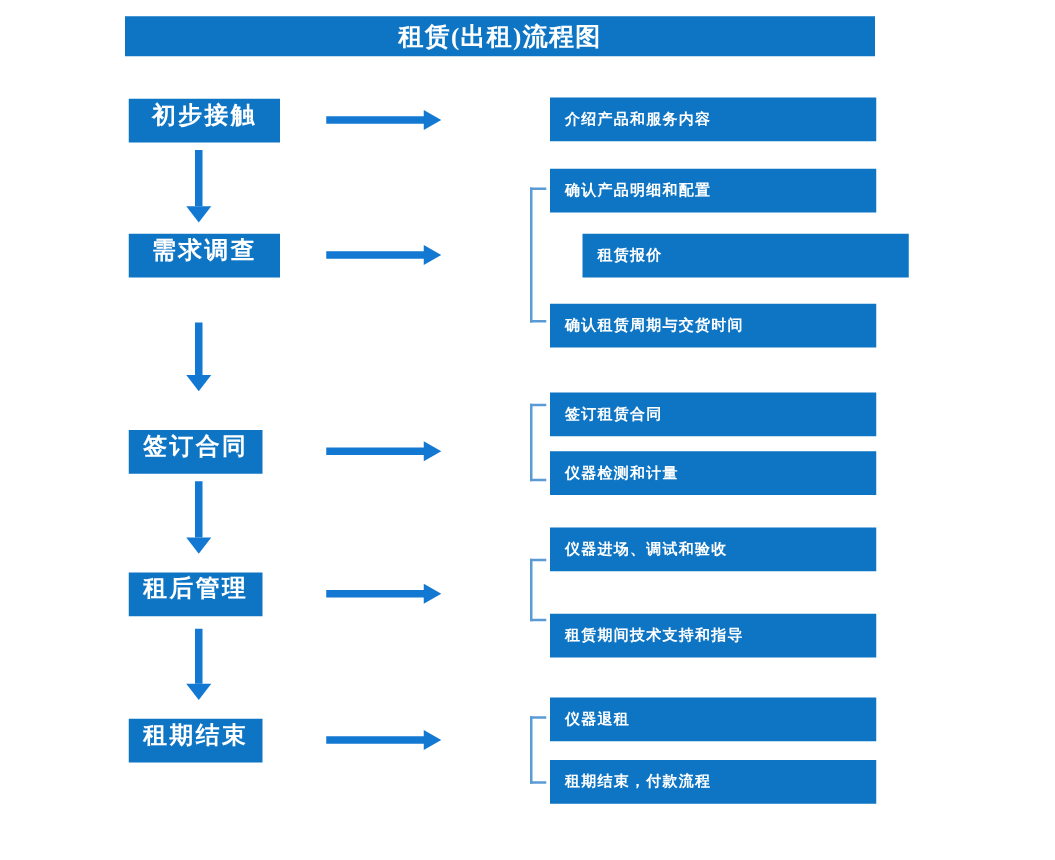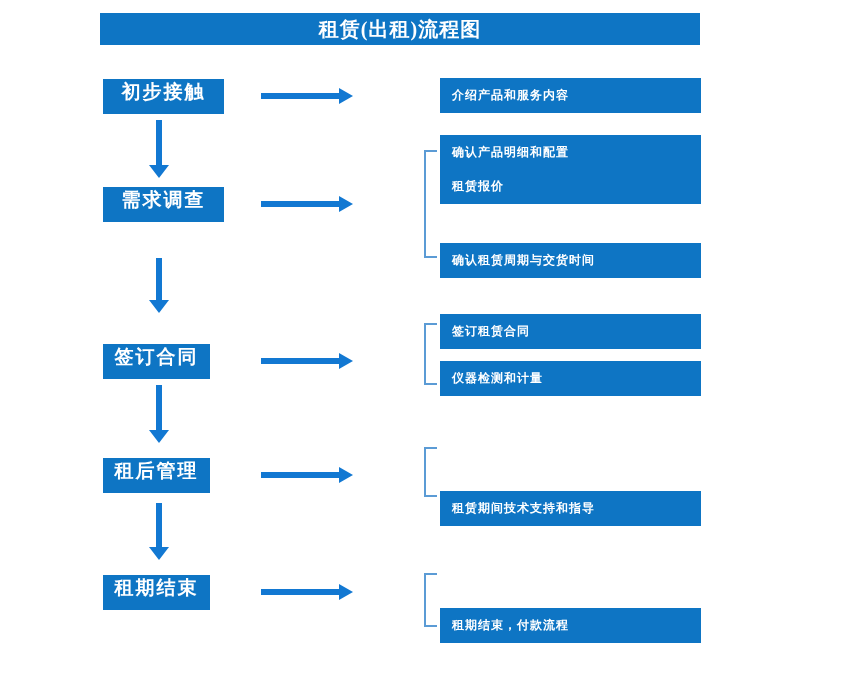--- a/index.html
+++ b/index.html
@@ -127,32 +127,38 @@
   <div class="bracket" style="top:323px; height:62px;"></div>
   <div class="bracket" style="top:447px; height:50px;"></div>
   <div class="bracket" style="top:573px; height:54px;"></div>
 
   <div class="bluebox rbox" style="top:78px;">
     <span>介绍产品和服务内容</span>
   </div>
   <div class="bluebox rbox" style="top:135px;">
     <span>确认产品明细和配置</span>
   </div>
-  <div class="bluebox rbox" style="top:169px;">
+  <div class="bluebox rbox" style="top:187px;margin-left:26px;">
     <span>租赁报价</span>
   </div>
   <div class="bluebox rbox" style="top:243px;">
     <span>确认租赁周期与交货时间</span>
   </div>
   <div class="bluebox rbox" style="top:314px;">
     <span>签订租赁合同</span>
   </div>
   <div class="bluebox rbox" style="top:361px;">
     <span>仪器检测和计量</span>
   </div>
+  <div class="bluebox rbox" style="top:422px;">
+    <span>仪器进场、调试和验收</span>
+  </div>
   <div class="bluebox rbox" style="top:491px;">
     <span>租赁期间技术支持和指导</span>
+  </div>
+  <div class="bluebox rbox" style="top:558px;">
+    <span>仪器退租</span>
   </div>
   <div class="bluebox rbox" style="top:608px;">
     <span>租期结束，付款流程</span>
   </div>
 
 </div>
 
 </body></html>

